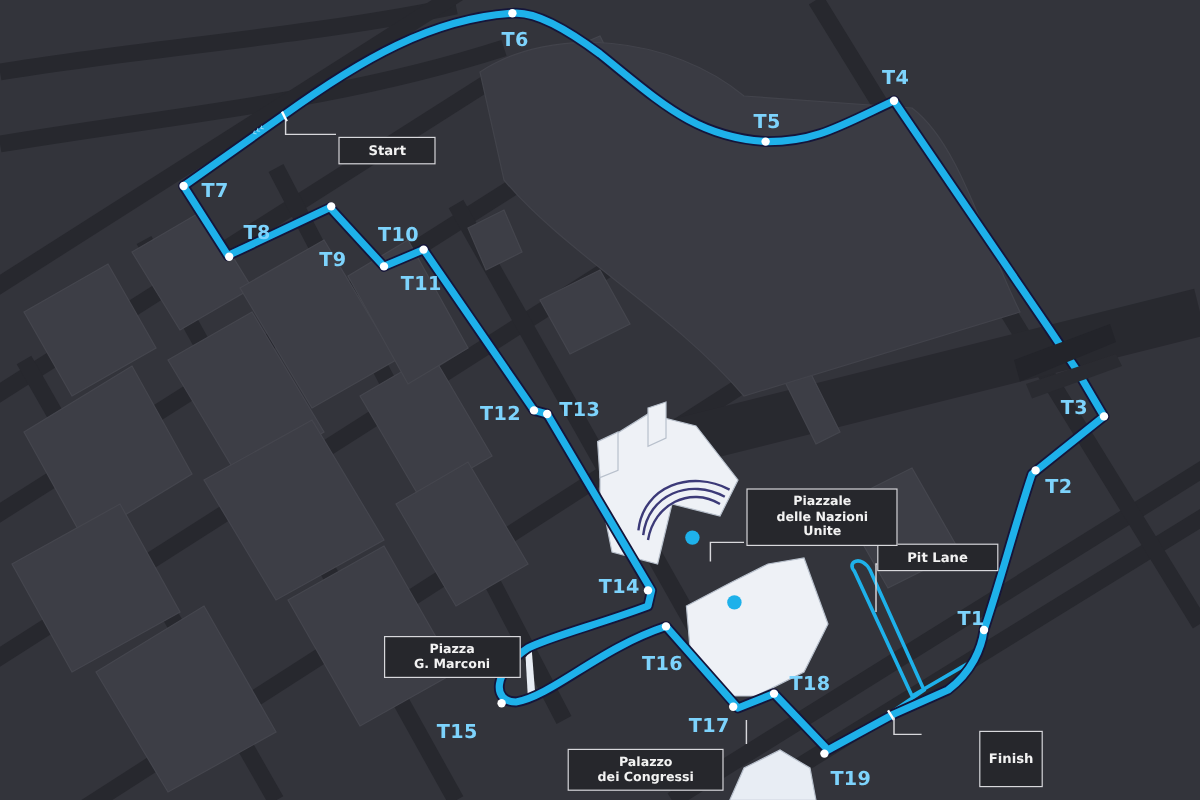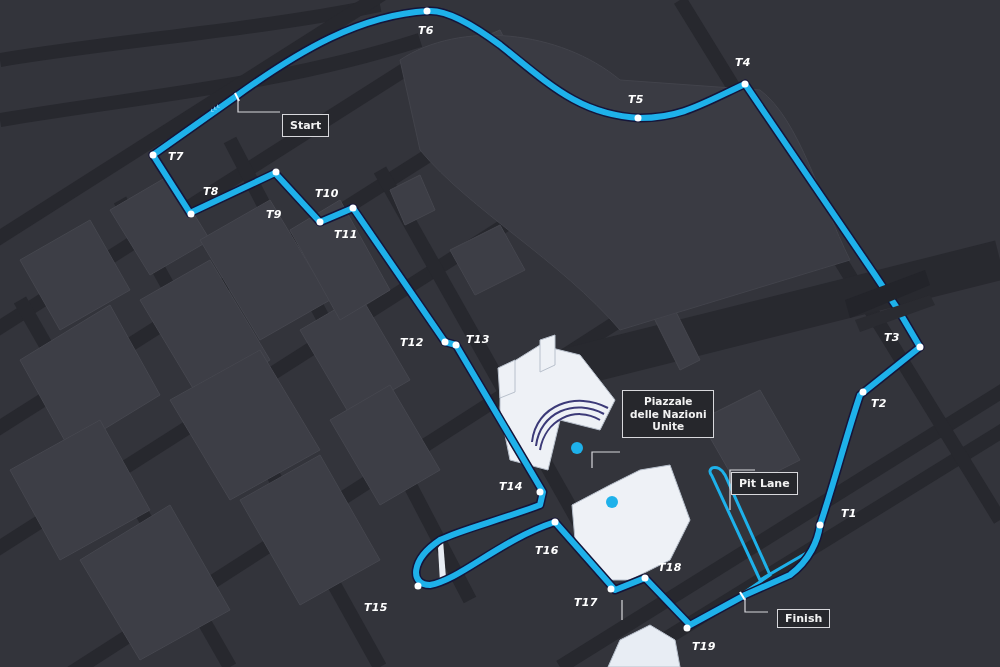--- a/index.html
+++ b/index.html
@@ -1,19 +1,19 @@
 <!DOCTYPE html>
 <html><head>
 <meta charset="utf-8">
 <style>
   html,body{margin:0;padding:0;background:#2c2d33;}
   #map{position:relative;width:1000px;height:667px;overflow:hidden;background:#33343b;font-family:"DejaVu Sans","Liberation Sans",sans-serif;}
   #map svg{position:absolute;left:0;top:0;}
-  .turn{position:absolute;color:#ffffff;font-size:11px;font-weight:bold;letter-spacing:0.3px;white-space:nowrap;line-height:1;font-style:italic;}
-  .callout{position:absolute;border:1.5px solid #d8d8dc;background:#26272c;color:#f2f2f2;font-size:11px;font-weight:bold;text-align:center;line-height:1.2;padding:4px 7px;white-space:nowrap;}
+  .turn{position:absolute;color:#7dd3fc;font-size:16px;font-weight:bold;letter-spacing:0.3px;white-space:nowrap;line-height:1;}
+  .callout{position:absolute;border:1.5px solid #d8d8dc;background:#26272c;color:#f2f2f2;font-size:11px;font-weight:bold;text-align:center;line-height:1.2;padding:4px 24px;white-space:nowrap;}
   .watermark{position:absolute;left:728px;top:596px;font-family:"Liberation Sans",sans-serif;font-weight:bold;font-size:32px;color:rgba(190,190,196,0.55);letter-spacing:-0.5px;}
 </style>
 </head>
 <body>
 
 <div id="map">
   <svg width="1000" height="667" viewBox="0 0 1000 667">
 
     <g fill="none" stroke="#27282e" stroke-width="14">
       <path d="M0 60 C120 40 260 30 380 5"></path>
@@ -116,40 +116,44 @@
       <circle cx="456" cy="345" r="3.5"></circle>
       <circle cx="540" cy="492" r="3.5"></circle>
       <circle cx="418" cy="586" r="3.5"></circle>
       <circle cx="555" cy="522" r="3.5"></circle>
       <circle cx="611" cy="589" r="3.5"></circle>
       <circle cx="645" cy="578" r="3.5"></circle>
       <circle cx="687" cy="628" r="3.5"></circle>
     </g>
   </svg>
 
-  <span class="turn" style="left:841px;top:508px">T1</span>
+  <span class="turn" style="left:798px;top:508px">T1</span>
   <span class="turn" style="left:871px;top:398px">T2</span>
   <span class="turn" style="left:884px;top:332px">T3</span>
   <span class="turn" style="left:735px;top:57px">T4</span>
   <span class="turn" style="left:628px;top:94px">T5</span>
   <span class="turn" style="left:418px;top:25px">T6</span>
   <span class="turn" style="left:168px;top:151px">T7</span>
   <span class="turn" style="left:203px;top:186px">T8</span>
   <span class="turn" style="left:266px;top:209px">T9</span>
   <span class="turn" style="left:315px;top:188px">T10</span>
   <span class="turn" style="left:334px;top:229px">T11</span>
   <span class="turn" style="left:400px;top:337px">T12</span>
   <span class="turn" style="left:466px;top:334px">T13</span>
   <span class="turn" style="left:499px;top:481px">T14</span>
   <span class="turn" style="left:364px;top:602px">T15</span>
   <span class="turn" style="left:535px;top:545px">T16</span>
   <span class="turn" style="left:574px;top:597px">T17</span>
   <span class="turn" style="left:658px;top:562px">T18</span>
   <span class="turn" style="left:692px;top:641px">T19</span>
 
   <div class="callout" style="left:282px;top:114px">Start</div>
-  <div class="callout" style="left:777px;top:609px;padding:2px 7px">Finish</div>
-  <div class="callout" style="left:731px;top:472px">Pit Lane</div>
-  <div class="callout" style="left:622px;top:390px;white-space:pre-line;font-size:10.5px">Piazzale
+  <div class="callout" style="left:816px;top:609px;padding:16px 7px">Finish</div>
+  <div class="callout" style="left:731px;top:453px">Pit Lane</div>
+  <div class="callout" style="left:622px;top:407px;white-space:pre-line;font-size:10.5px">Piazzale
 delle Nazioni
 Unite</div>
+  <div class="callout" style="left:320px;top:530px;white-space:pre-line;font-size:10.5px">Piazza
+G. Marconi</div>
+  <div class="callout" style="left:473px;top:624px;white-space:pre-line;font-size:10.5px">Palazzo
+dei Congressi</div>
 
 </div>
 
 </body></html>

